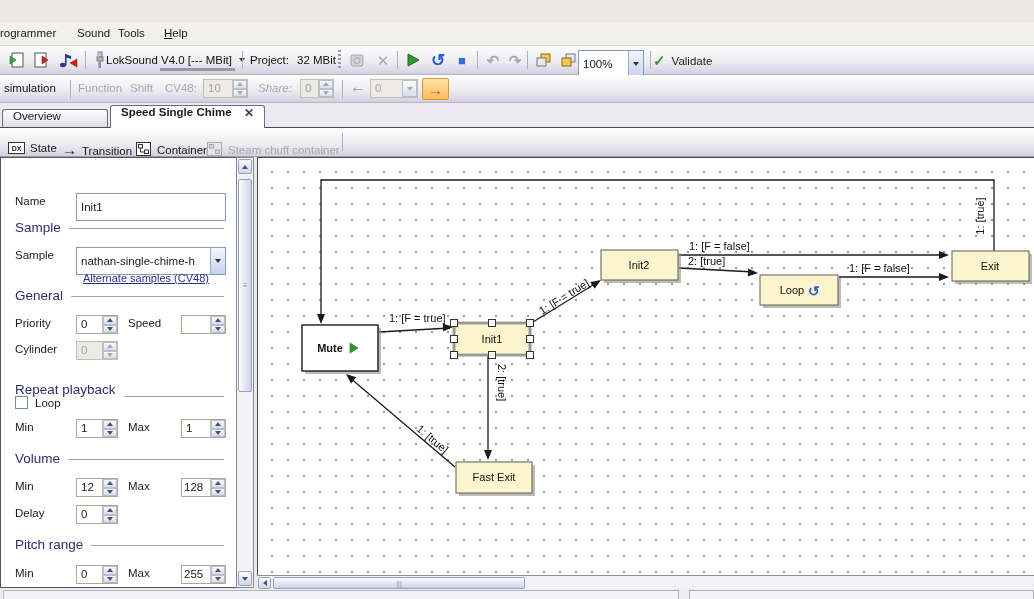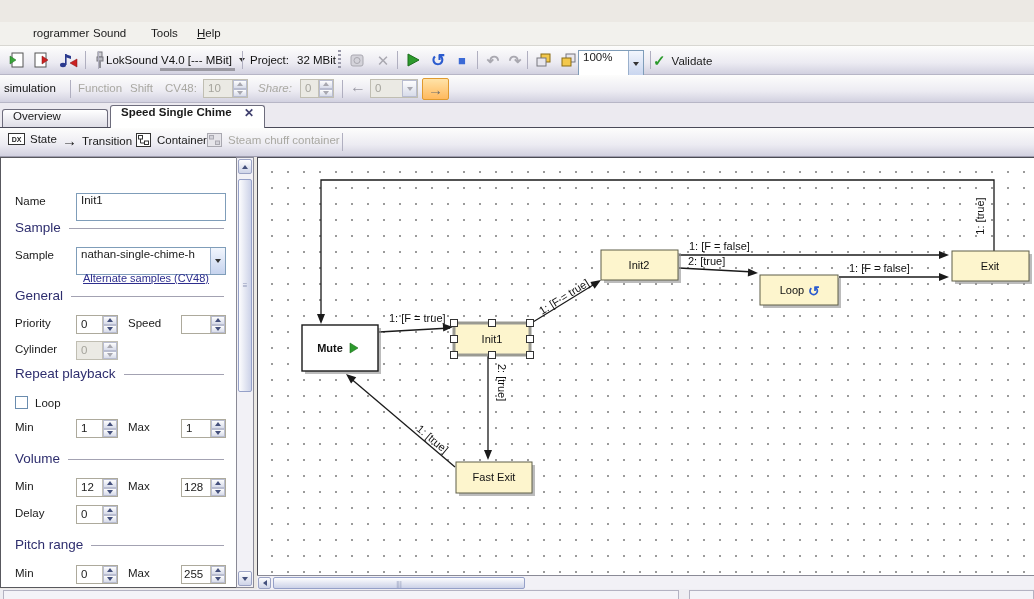--- a/index.html
+++ b/index.html
@@ -7,21 +7,21 @@
   body { font-family:"Liberation Sans", sans-serif; font-size:11.5px; color:#1a1a1a; background:#ece9e4; }
   .window { position:relative; width:1034px; height:599px; background:#ece9e4; overflow:hidden; }
 
   
   .titlebar { position:absolute; left:0; top:0; width:100%; height:22px;
     background:linear-gradient(180deg,#fafafc 0%,#dcdbe6 55%,#c6c5d6 100%);
     border-bottom:1px solid #9897a8; font-weight:bold; font-size:12.5px;
     padding:3px 0 0 2px; color:#111; }
   .menubar { position:absolute; left:0; top:22px; width:100%; height:24px; background:#f2f1ed;
     border-bottom:1px solid #d8d7d2; }
-  .menuitem { position:absolute; top:5px; font-size:11.5px; color:#1a1a1a; cursor:default;padding-left:33px; }
+  .menuitem { position:absolute; top:5px; font-size:11.5px; color:#1a1a1a; cursor:default; }
   .accel { text-decoration:underline; }
 
   
   .tb { position:absolute; left:0; width:100%;
     background:linear-gradient(180deg,#fdfdfc 0%,#ece bec 0%,#ecebf2 60%,#d2d1e0 100%);
     background:linear-gradient(180deg,#fdfdfc 0%,#ecebf2 60%,#d2d1e0 100%);
     border-bottom:1px solid #b7b6c6; }
   .tb1 { top:46px; height:29px; }
   .tb2 { top:75px; height:28px; }
   .tbbtn { position:absolute; top:3px; width:24px; height:22px; border:1px solid transparent;
@@ -30,21 +30,21 @@
   .tbgrip { position:absolute; top:4px; width:3px; height:20px;
     background:repeating-linear-gradient(180deg,#9a99aa 0 2px,transparent 2px 4px); }
   .glyph { font-size:15px; line-height:1; }
   .gray { color:#a9a8b0; }
   .blue { color:#2b5bce; font-weight:bold; }
   .green { color:#2c9a2c; }
   .combo-flat { position:absolute; top:4px; height:20px; display:flex; align-items:center; font-size:11.5px; color:#111; }
   .dd-arrow { width:0; height:0; border-left:3.5px solid transparent; border-right:3.5px solid transparent;
     border-top:4px solid #333; display:inline-block; margin-left:7px; }
   .underbar { position:absolute; left:160px; top:22px; width:75px; height:3px; background:#9a99a2; }
-  .field { background:#fff; border:1px solid #7f9db9; height:28px; display:flex; 
+  .field { background:#fff; border:1px solid #7f9db9; height:28px; display:flex; align-items:center;
     padding-left:4px; font-size:11.5px; }
   .combo-btn { width:15px; height:100%; margin-left:auto; border-left:1px solid #9ab0cc;
     background:linear-gradient(180deg,#f2f6fd,#c6d3ee); display:flex; align-items:center; justify-content:center; }
   .validate-btn { position:absolute; left:652px; top:3px; height:23px; width:72px; display:flex; align-items:center;
     border:1px solid transparent; }
   .disabled-txt { color:#a9a8a2; }
   .spin { display:flex; height:19px; border:1px solid #adaa9c; background:#fff; }
   .spin.dis { background:#ebeae4; color:#a5a49c; border-color:#c0beb2; }
   .spin .val { flex:1; padding:2px 0 0 4px; font-size:11.5px; }
   .spin .btns { width:15px; display:flex; flex-direction:column; border-left:1px solid #c4c2b6; }
@@ -62,21 +62,21 @@
   .tabrow::after { content:""; position:absolute; left:0; bottom:0; width:100%; height:1px; background:#4a4a58; }
   .tab { position:absolute; border:1px solid #6d6c7c; border-bottom:none; border-radius:3px 3px 0 0;
     display:flex; padding:0 10px; background:linear-gradient(180deg,#ffffff,#dcdbe4); }
   .tab.inactive { left:2px; top:6px; height:19px; width:106px; }
   .tab.active { left:110px; top:2px; height:23px; width:155px; background:#fff; font-weight:bold; z-index:2; }
   .tab-close { margin-left:auto; color:#3f3f6e; font-weight:bold; font-size:12px; }
 
   
   .dtb { position:absolute; left:0; top:128px; width:100%; height:29px;
     background:linear-gradient(180deg,#fdfdfc 0%,#ecebf2 60%,#d2d1e0 100%); border-bottom:1px solid #9e9dae; }
-  .dtb-item { position:absolute; top:5px; display:flex; align-items:center; font-size:11.5px; }
+  .dtb-item { position:absolute; top:14px; display:flex; align-items:flex-end; font-size:11.5px; }
   .state-ico { width:17px; height:12px; border:1px solid #333; background:#fff; font-size:7px; font-weight:bold;
     display:flex; align-items:center; justify-content:center; margin-right:5px; color:#222; }
   .cont-ico { width:15px; height:14px; margin-right:6px; }
   .arrow-glyph { font-size:15px; font-weight:bold; margin-right:5px; line-height:1; }
 
   
   .main { position:absolute; left:0; top:157px; width:1034px; height:442px; background:#ece9e4; }
   .panel { position:absolute; left:0; top:0; width:236px; height:431px; background:#fff;
     border:1px solid #58585e; border-right:none; overflow:hidden; }
   .sect { position:absolute; left:14px; right:12px; display:flex; align-items:center;
@@ -126,21 +126,21 @@
   .node-label { font-size:11px; fill:#111; }
 </style>
 </head>
 <body>
 
 <div class="window">
 
 
   <div class="menubar">
     <span class="menuitem" style="left:0px;">rogrammer</span>
-    <span class="menuitem" style="left:60px;">Sound</span>
+    <span class="menuitem" style="left:77px;">Sound</span>
     <span class="menuitem" style="left:118px;">Tools</span>
     <span class="menuitem" style="left:164px;"><span class="accel">H</span><span>elp</span></span>
   </div>
 
   <div class="tb tb1">
     <div class="tbbtn" style="left:4px;">
       <svg width="18" height="17" viewBox="0 0 18 17">
         <rect x="5" y="1" width="11" height="14" fill="#fff" stroke="#555"></rect>
         <polygon points="9,8 3,4 3,12" fill="#3aa53a" stroke="#1c6e1c" stroke-width="0.5"></polygon>
       </svg>
@@ -386,21 +386,21 @@
               <span>
                 <i class="tri-up"></i>
               </span>
               <span>
                 <i class="tri-dn"></i>
               </span>
             </span>
         </div>
       </div>
 
-      <div class="sect" style="top:208px;">
+      <div class="sect" style="top:224px;align-items:flex-end;">
           <span>Repeat playback</span>
           <span class="rule"></span>
         </div>
 
       <div class="prow" style="top:238px;height:16px;left:0;right:0;">
         <span class="checkbox pfield" style="left:14px;top:0;"></span>
         <span class="plabel" style="left:34px;top:1px;">Loop</span>
       </div>
 
       <div class="prow" style="top:261px;height:20px;left:0;right:0;">

